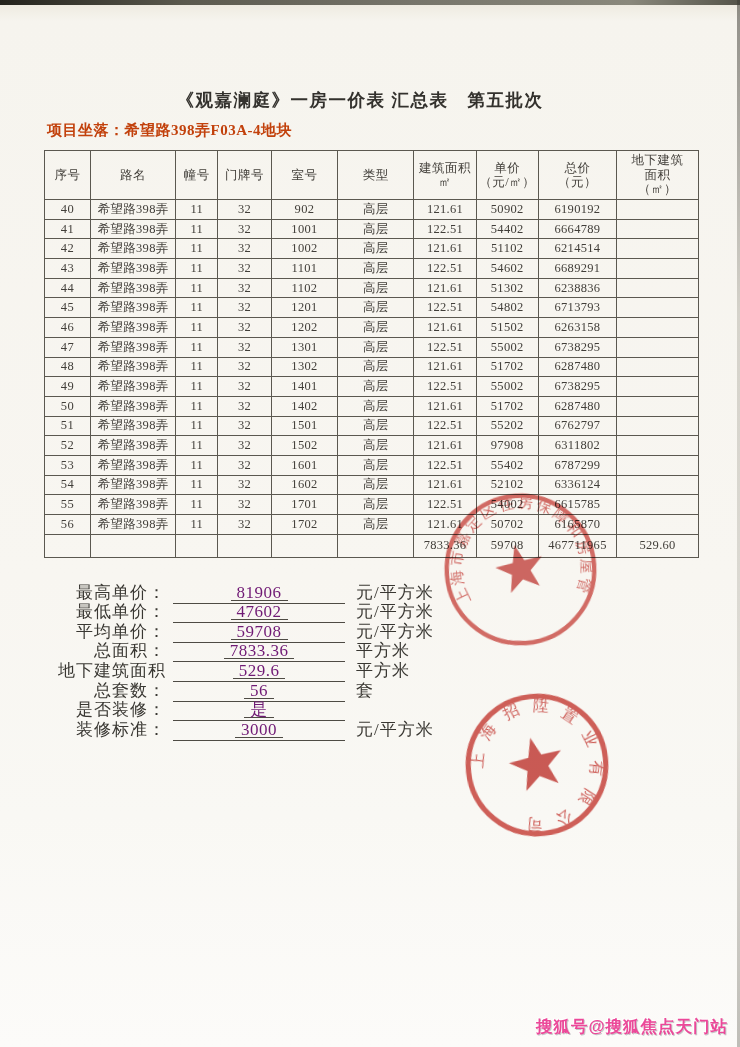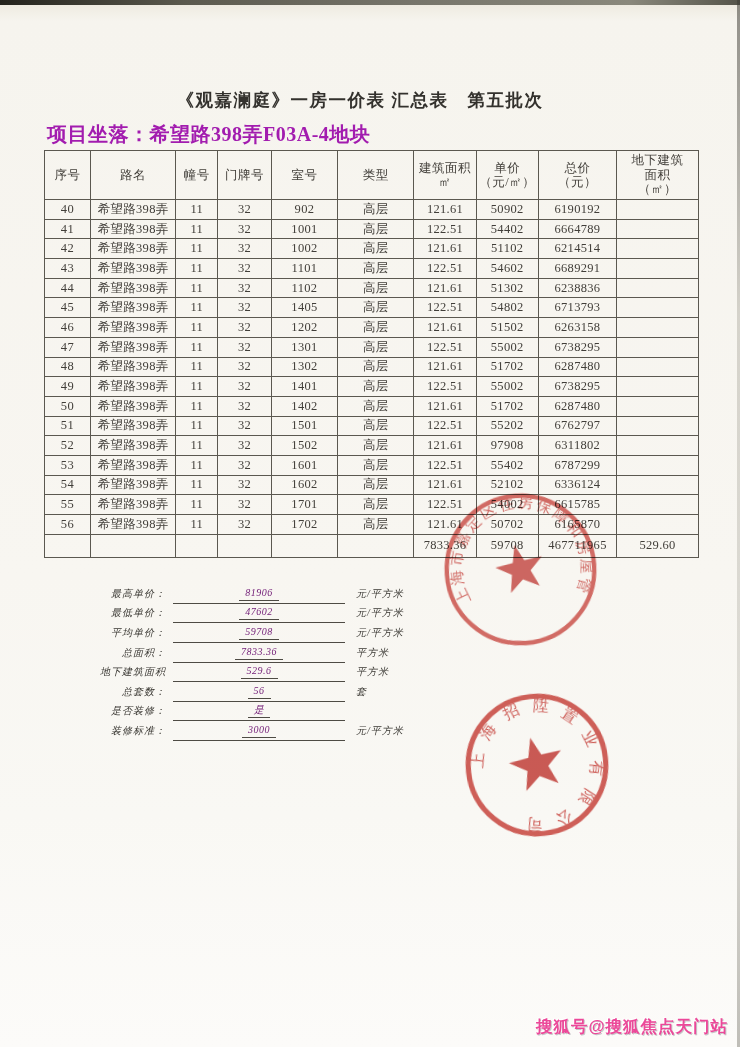--- a/index.html
+++ b/index.html
@@ -13,42 +13,42 @@
   .top-edge{position:absolute;top:0;left:0;width:100%;height:5px;
     background:linear-gradient(to right,#23221c,#5b594e 25%,#76746a 55%,#8a887c 85%,#55544a);}
   .right-edge{position:absolute;top:0;right:0;width:3px;height:1047px;
     background:linear-gradient(180deg,#3c3a33,#b9b6ac 30%,#c9c7bf 70%,#8d8b82);opacity:.55;}
   .doc-title{
     position:absolute;top:88px;left:0;width:720px;text-align:center;
     font-size:17.5px;font-weight:bold;letter-spacing:1.5px;color:#33312d;margin:0;
   }
   .subtitle{
     position:absolute;top:121px;left:47px;
-    font-size:20px;font-weight:bold;letter-spacing:.5px;color:#a21caf;font-family:Liberation Serif, serif;
+    font-size:15px;font-weight:bold;letter-spacing:.5px;color:#c2410c;font-family:Liberation Serif, serif;
   }
   table.price{
     position:absolute;left:44px;top:150px;width:655px;
     border-collapse:collapse;table-layout:fixed;
     border:1.5px solid #56534b;
   }
   table.price th,table.price td{
     border:1px solid #5b5850;
     text-align:center;vertical-align:middle;
     padding:0 1px;overflow:hidden;
     color:#413e39;
   }
   table.price th{
     height:48px;font-size:12.5px;font-weight:normal;
     line-height:14.5px;white-space:pre-line;letter-spacing:.5px;
   }
   table.price tbody tr{height:19.7px;}
   table.price td{font-size:12.5px;letter-spacing:.3px;line-height:13px;}
   table.price tr.summary-row{height:23px;}
   .summary-section{position:absolute;left:56px;top:584px;}
-  .srow{display:flex;align-items:center;height:19.6px;font-size:10px;font-style:italic;}
+  .srow{display:flex;align-items:flex-end;height:19.6px;font-size:17px;}
   .slabel{width:110px;text-align:right;letter-spacing:1px;color:#393732;}
   .sfield{width:172px;margin-left:7px;border-bottom:1.5px solid #4e4b44;
     display:flex;justify-content:center;align-items:flex-end;height:19px;}
   .sval{border-bottom:1.5px solid #4e4b44;padding:0 6px;line-height:14px;
     transform:translateY(-2px);letter-spacing:.5px;color:#701a75;}
   .sunit{margin-left:11px;letter-spacing:1px;color:#393732;}
   .signature{position:absolute;left:477px;top:756px;font-size:13.5px;
     letter-spacing:.5px;line-height:21.5px;color:#3a3834;z-index:3;}
   .signature .date-line{margin-left:18px;}
   .stamp{position:absolute;mix-blend-mode:multiply;z-index:2;}
@@ -164,21 +164,21 @@
           <td>121.61</td>
           <td>51302</td>
           <td>6238836</td>
           <td></td>
         </tr>
         <tr>
           <td>45</td>
           <td>希望路398弄</td>
           <td>11</td>
           <td>32</td>
-          <td>1405</td>
+          <td>1201</td>
           <td>高层</td>
           <td>122.51</td>
           <td>54802</td>
           <td>6713793</td>
           <td></td>
         </tr>
         <tr>
           <td>46</td>
           <td>希望路398弄</td>
           <td>11</td>

